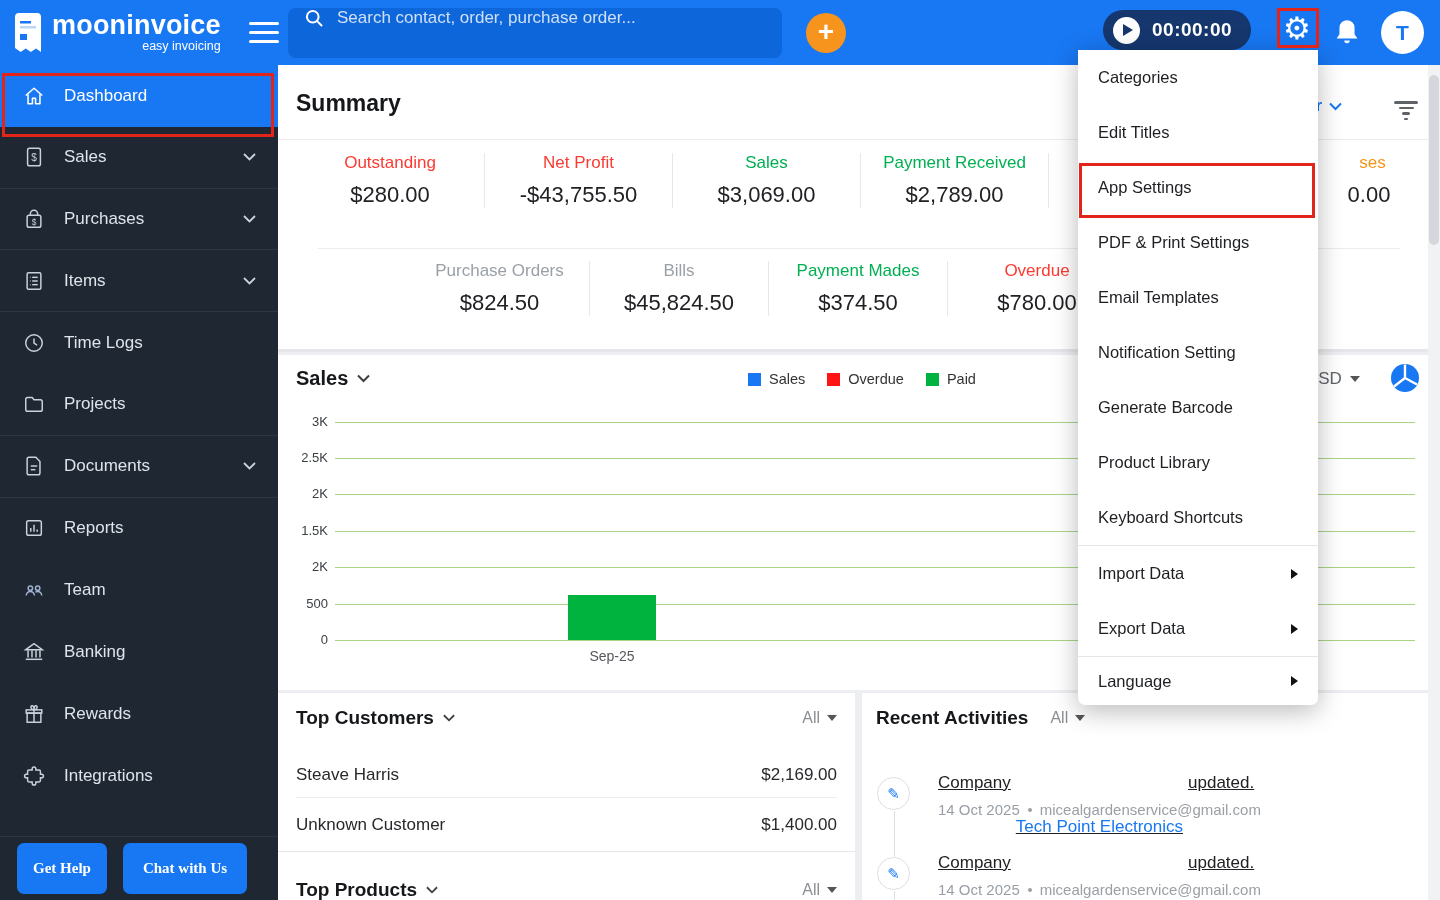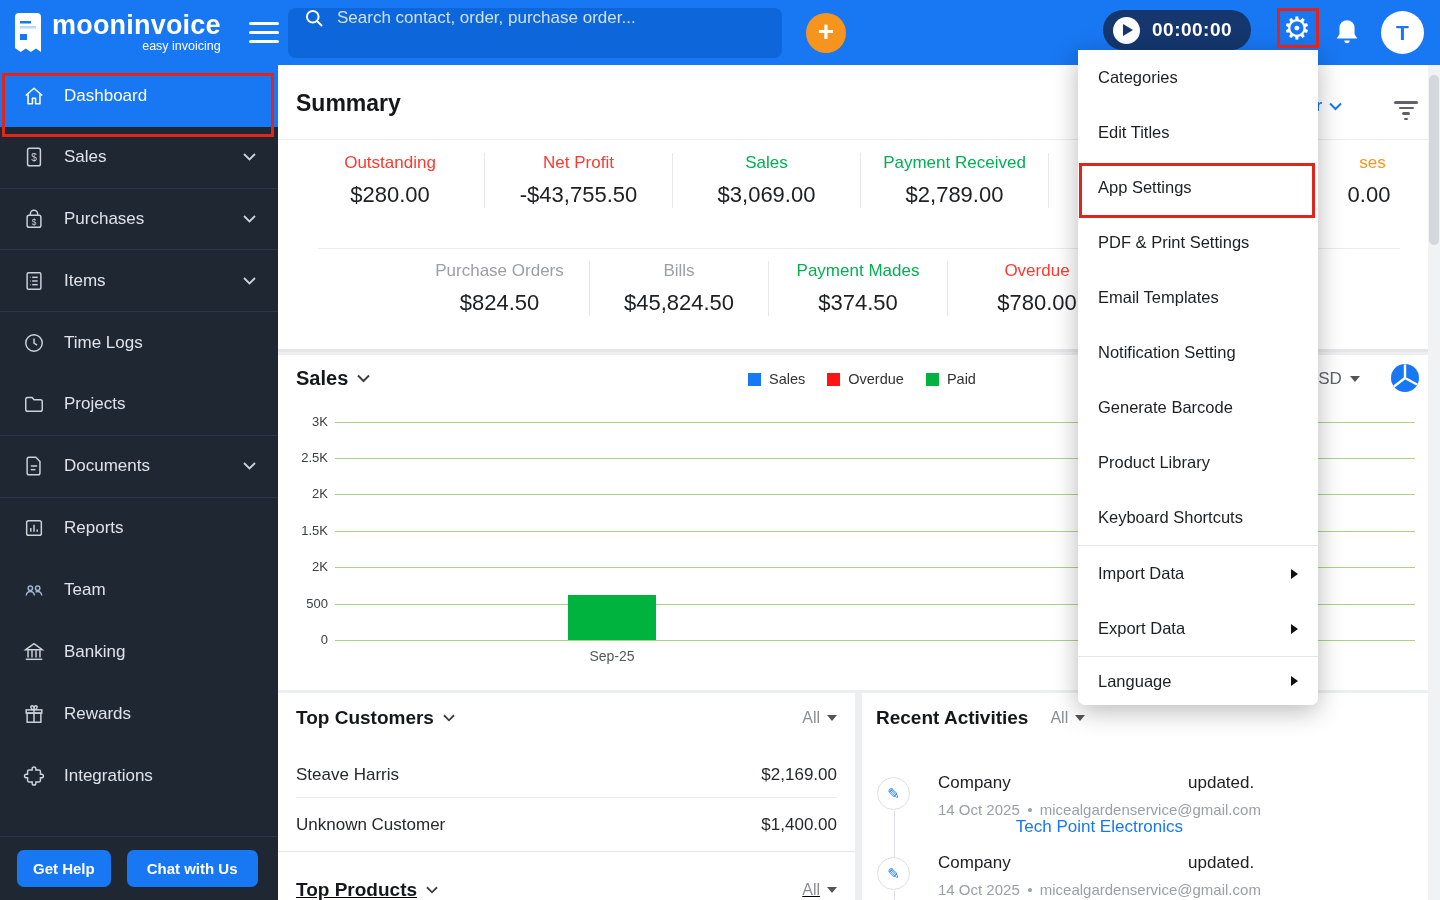--- a/index.html
+++ b/index.html
@@ -30,21 +30,21 @@
 
   
   .sidebar { position:absolute; left:0; top:65px; width:278px; height:835px; background:#1f2733; z-index:5; }
   .side-item { height:61.8px; display:flex; align-items:center; padding:0 22px; color:#dfe3ea; font-size:17px; cursor:pointer; }
   .side-item .lbl { margin-left:18px; }
   .side-item .chev { margin-left:auto; }
   .side-item.sep { border-bottom:1px solid #2d3644; }
   .side-item.active { background:#1877f2; color:#fff; }
   .side-icon { width:24px; height:24px; display:flex; align-items:center; justify-content:center; }
   .side-bottom { position:absolute; left:0; bottom:0; width:278px; height:64px; border-top:1px solid #2d3644; display:flex; align-items:center; gap:16px; padding:0 17px; }
-  .side-btn { background:#1877f2; color:#fff; font-size:15px; font-weight:bold; border:none; border-radius:7px; height:37px; padding:0 16px; cursor:pointer; font-family:Liberation Sans, sans-serif; }
+  .side-btn { background:#1877f2; color:#fff; font-size:15px; font-weight:bold; border:none; border-radius:7px; height:51px; padding:0 16px; cursor:pointer; font-family:Liberation Serif, serif; }
   .side-btn.wide { padding:0 20px; }
 
   
   .main { position:absolute; left:278px; top:65px; width:1162px; height:835px; background:#eceef1; }
   .summary-block { position:absolute; left:0; top:0; width:1162px; height:287px; background:#fff; border-bottom:3px solid #e4e6e9; }
   .summary-head { position:absolute; left:0; top:0; width:1162px; height:75px; border-bottom:1px solid #ececec;text-decoration:underline; }
   .summary-title { position:absolute; left:18px; top:25px; font-size:23px; font-weight:bold; color:#15171a; }
   .period-frag { position:absolute; left:1028px; top:31px; color:#1877f2; font-size:17px; font-weight:bold; display:flex; align-items:center; gap:7px; cursor:pointer; }
   .filter-icon { position:absolute; left:1115px; top:33px; width:26px; cursor:pointer; }
   .filter-icon div { background:#5f6368; height:2.5px; border-radius:2px; margin:3px auto; }
@@ -81,24 +81,24 @@
   .card { position:absolute; background:#fff; }
   .card-left { left:0; top:628px; width:577px; height:207px; }
   .card-right { left:584px; top:628px; width:578px; height:207px; }
   .card-head { display:flex; align-items:center; padding:14px 18px 0 18px; }
   .card-title { font-size:19px; font-weight:bold; color:#15171a; display:flex; align-items:center; gap:9px; cursor:pointer; }
   .all-sel { margin-left:auto; display:flex; align-items:center; gap:7px; color:#8a8f94; font-size:16px; cursor:pointer; }
   .cust-row { position:absolute; left:18px; right:18px; display:flex; font-size:17px; color:#27292c; }
   .cust-row .amt { margin-left:auto; }
   .thin-div { position:absolute; left:18px; right:18px; border-top:1px solid #ececec; }
   .full-div { position:absolute; left:0; right:0; border-top:1px solid #e4e6e9; }
-  .tp-head { position:absolute; left:0; right:0; top:172px;text-decoration:underline; }
+  .tp-head { position:absolute; left:0; right:0; top:172px; }
   .act-line { position:absolute; left:32px; width:1px; background:#dcdfe3; }
   .act-circle { position:absolute; left:15px; width:33px; height:33px; border:1px solid #dcdfe3; border-radius:50%; background:#fff; color:#1877f2; font-size:15px; text-align:center; line-height:31px; }
-  .act-title { position:absolute; left:76px; font-size:17px; color:#202124; display:flex; gap:5px; }
+  .act-title { position:absolute; left:76px; font-size:17px; color:#202124; display:flex; gap:5px;text-decoration:underline; }
   .act-link { color:#1877f2; cursor:pointer;margin-top:44px; }
   .act-sub { position:absolute; left:76px; font-size:15px; color:#9aa0a6; display:flex; gap:8px; align-items:center; }
   .dot { width:4px; height:4px; border-radius:50%; background:#9aa0a6; }
 
   
   .menu { position:absolute; left:1078px; top:50px; width:240px; height:655px; background:#fff; z-index:30; border-radius:0 0 7px 7px; box-shadow:0 6px 26px rgba(0,0,0,.28); }
   .menu-item { height:55px; display:flex; align-items:center; padding:0 20px; font-size:16.5px; color:#1d1f22; cursor:pointer; }
   .menu-item:last-child { height:48px; }
   .menu-div { border-top:1px solid #e6e6e6; }
   .sub-arrow { margin-left:auto; width:0; height:0; border-left:7px solid #111; border-top:5px solid transparent; border-bottom:5px solid transparent; }

